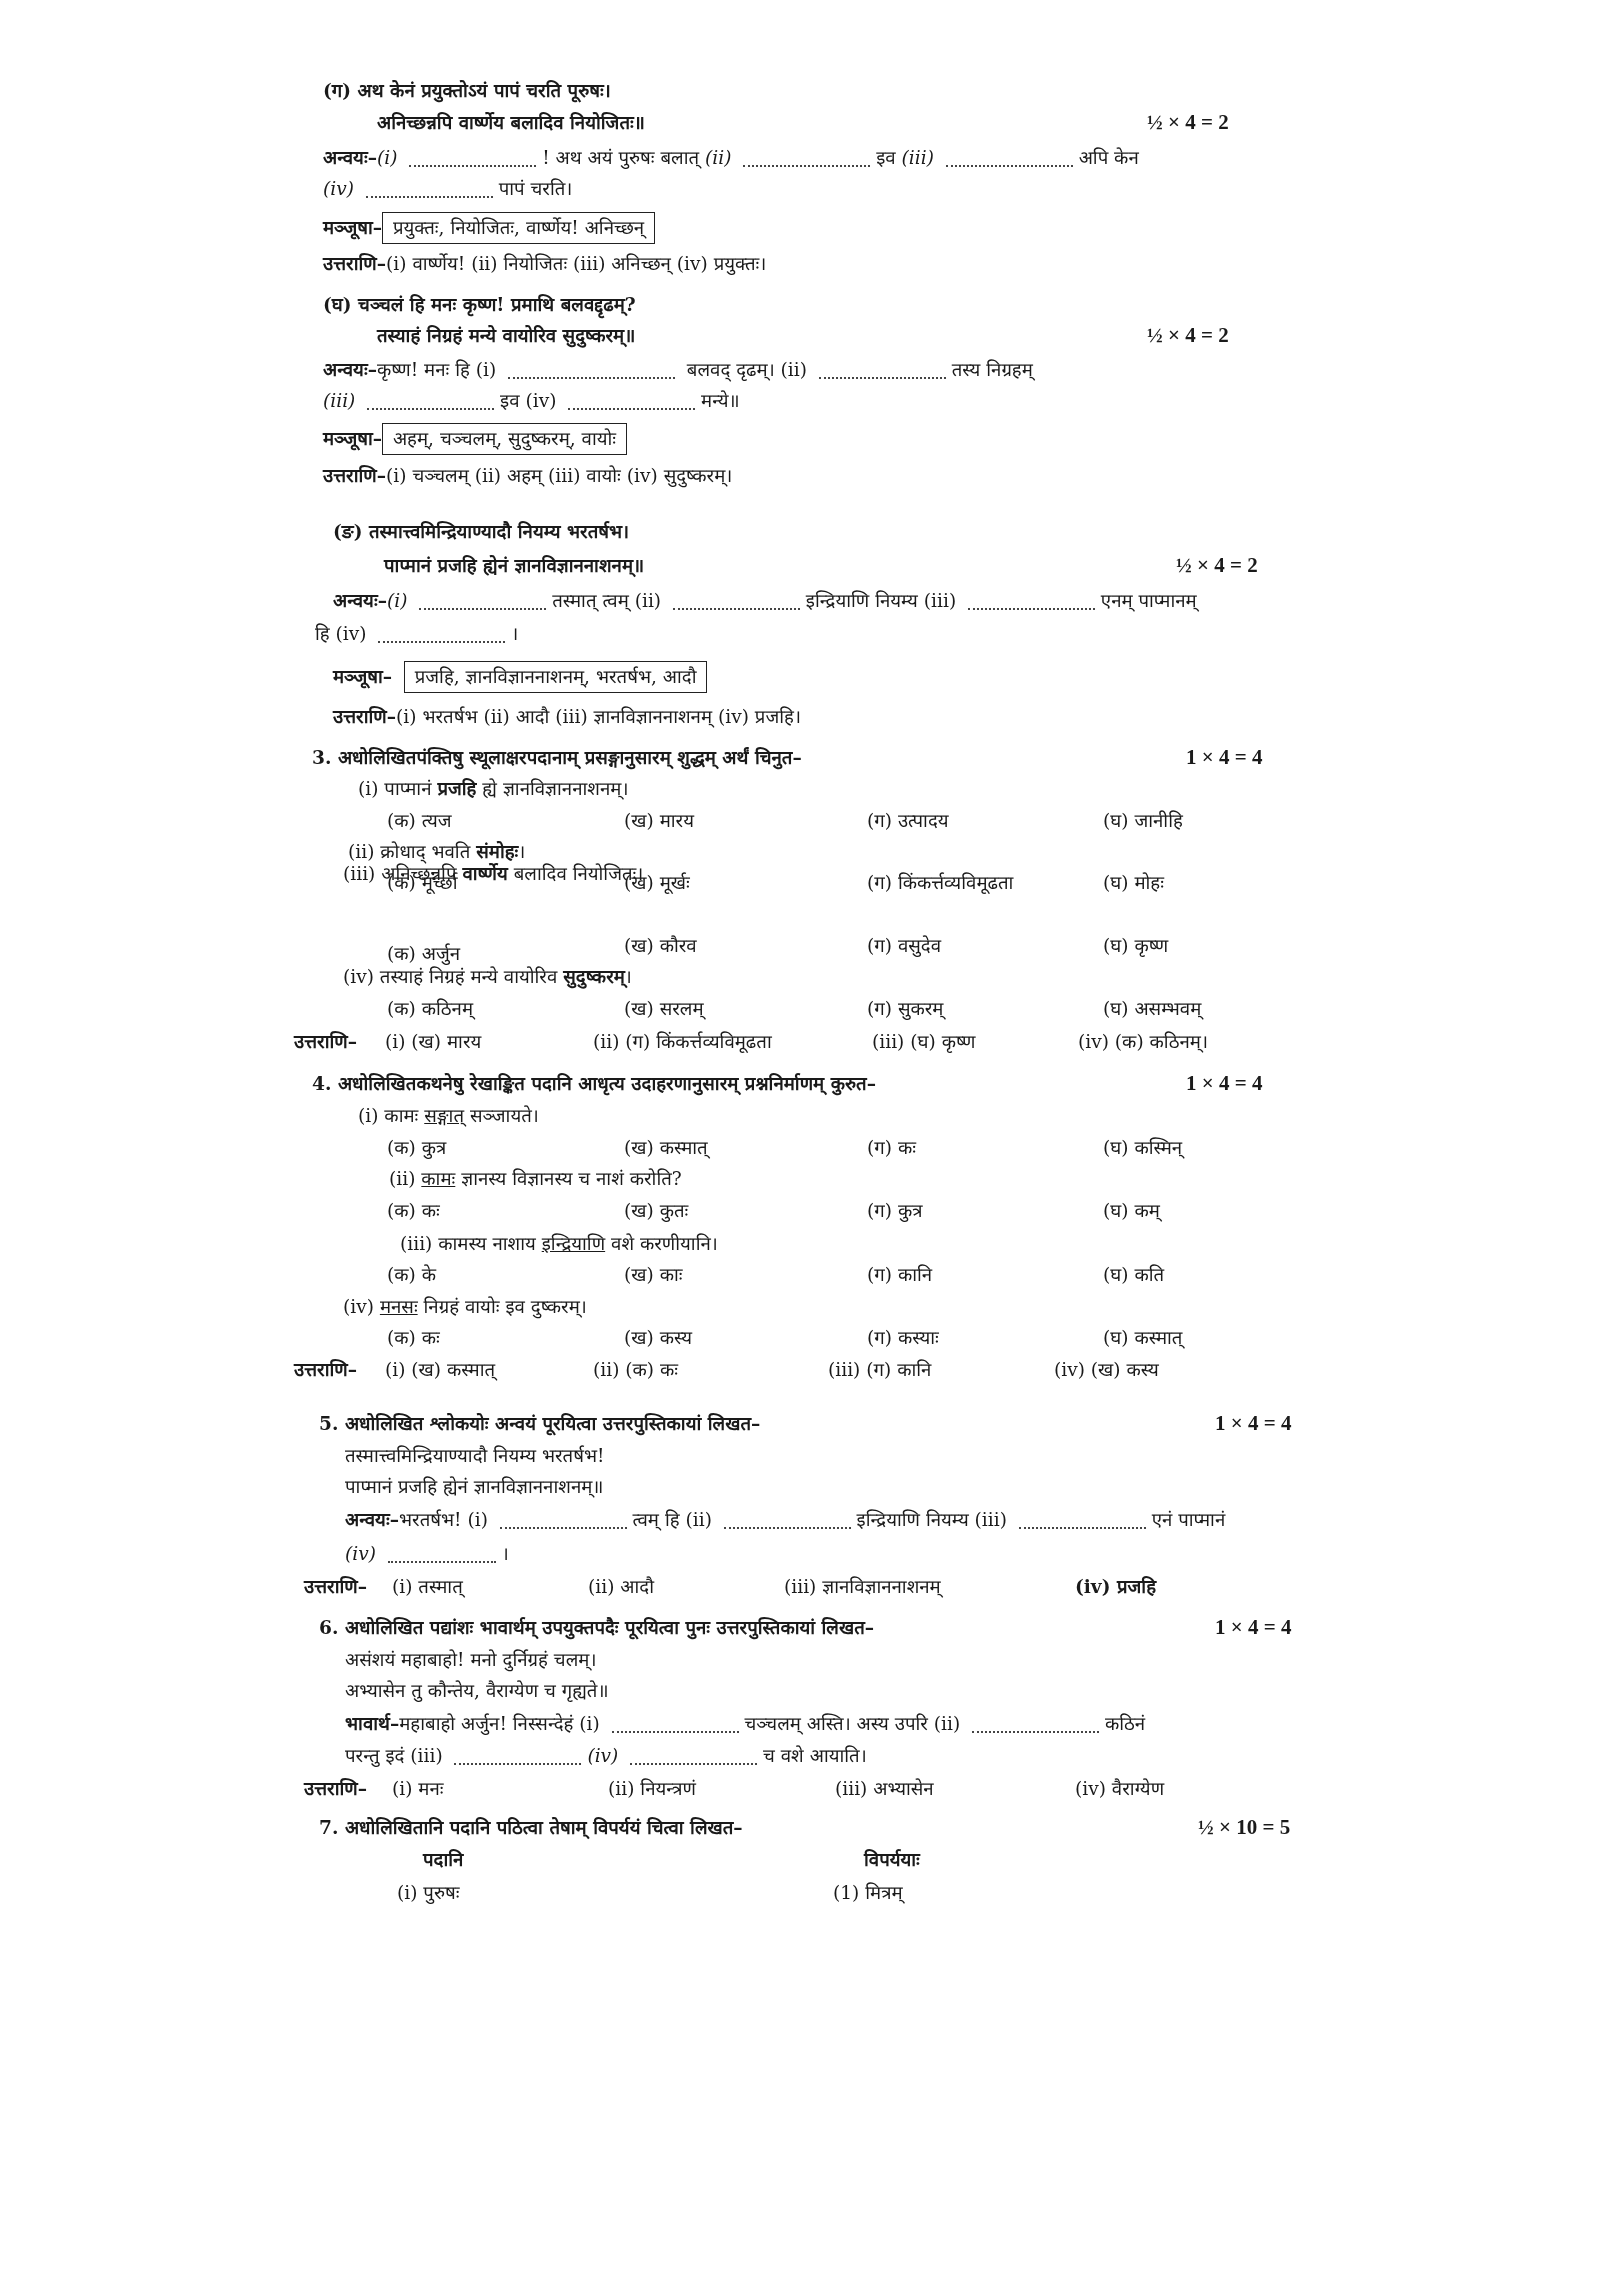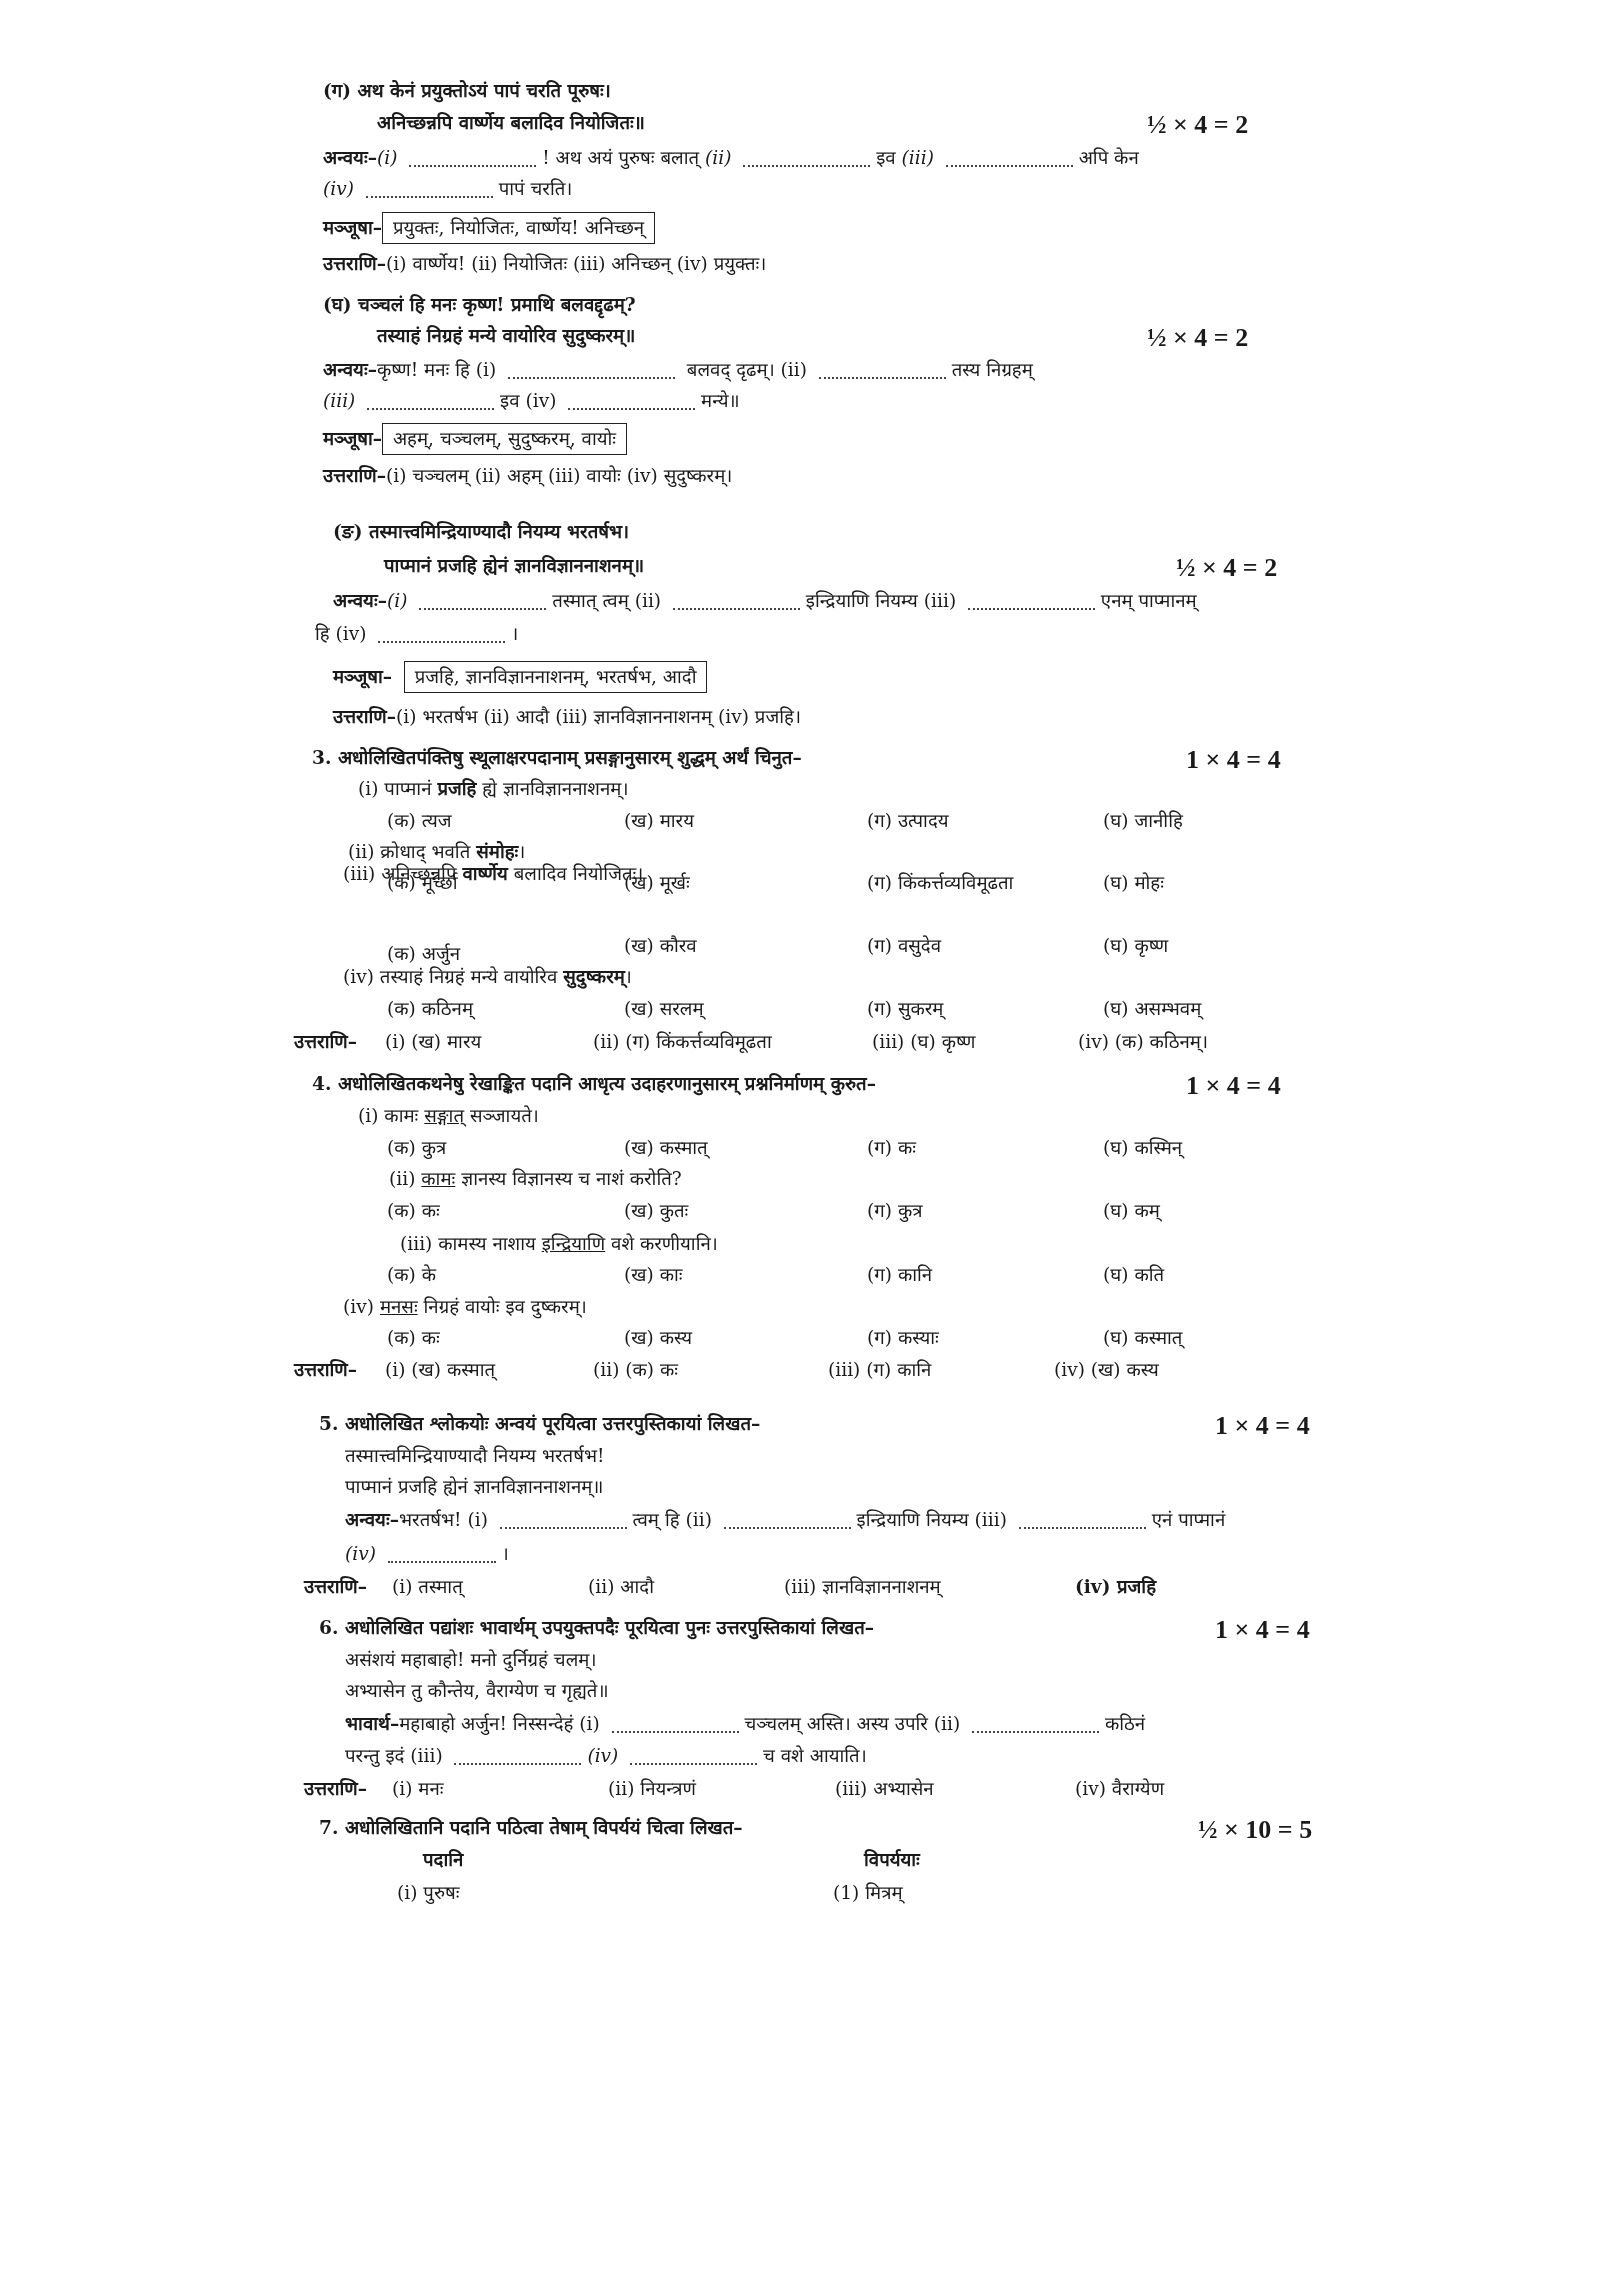--- a/index.html
+++ b/index.html
@@ -1,21 +1,21 @@
 <!DOCTYPE html>
 <html><head>
 <meta charset="utf-8">
 <style>
   html, body { margin: 0; padding: 0; background: #ffffff; }
   body { width: 1620px; height: 2293px; position: relative; overflow: hidden;
          font-family: "DejaVu Serif", "Liberation Serif", serif; color: #1a1a1a; }
   .line { position: absolute; font-size: 18.6px; line-height: 25.5px; white-space: nowrap; }
   .b { font-weight: bold; }
   .i { font-style: italic; }
-  .marks { position: absolute; font-size: 26px; font-weight: bold; font-family: "Liberation Serif", serif; white-space: nowrap; }
+  .marks { position: absolute; font-size: 21px; font-weight: bold; font-family: "Liberation Serif", serif; white-space: nowrap; }
   .dots { display: inline-block; border-bottom: 2px dotted #444; width: 127px; height: 13.7px; vertical-align: middle; margin: 0 5.9px; }
   .dots.sm { width: 108px; }
   .box { display: inline-block; border: 1.5px solid #222; padding: 2px 9.8px; }
   .u { text-decoration: underline; }
   .opt { position: absolute; font-size: 18.6px; line-height: 25.5px; white-space: nowrap; }
 </style>
 </head>
 <body>
 
 <div>

